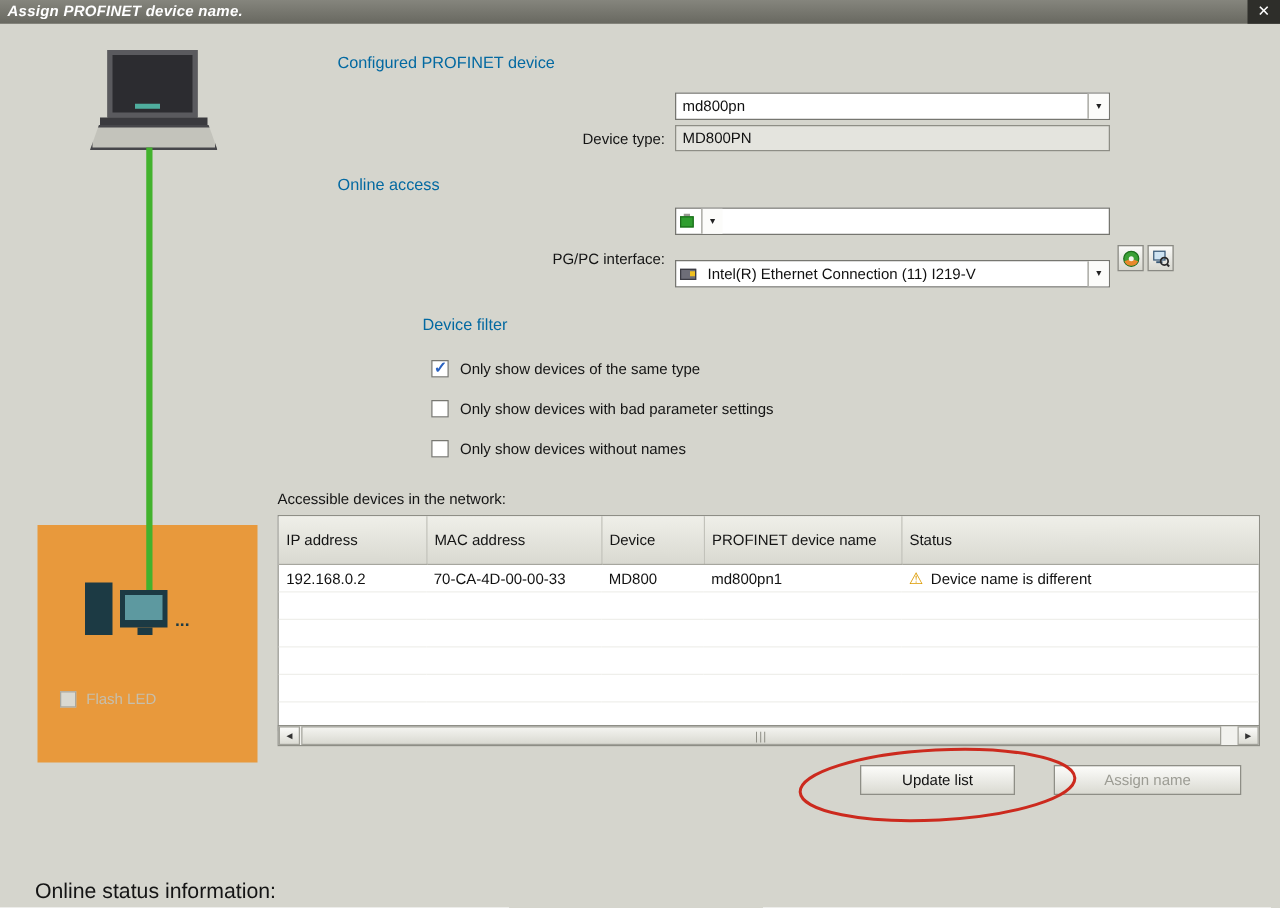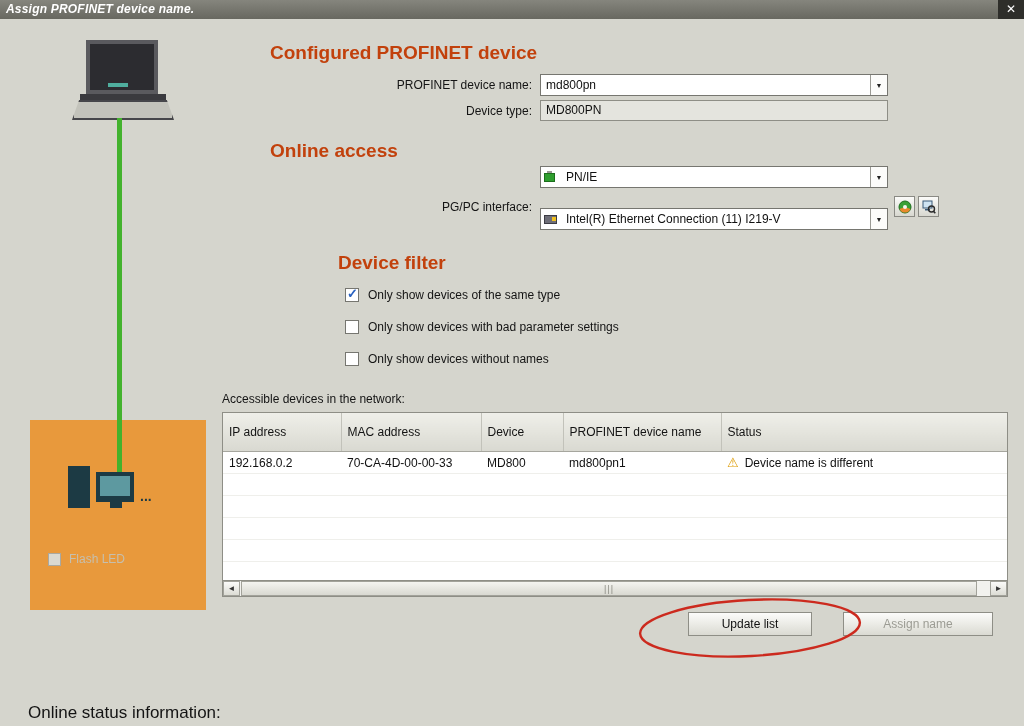--- a/index.html
+++ b/index.html
@@ -27,21 +27,21 @@
   .dev-tower { position:absolute; left:68px; top:466px; width:22px; height:42px; background:#1c3a44; z-index:3; }
   .dev-monitor { position:absolute; left:96px; top:472px; width:38px; height:30px; background:#1c3a44; z-index:3; }
   .dev-monitor .scr { position:absolute; left:4px; top:4px; right:4px; bottom:6px; background:#5d99a0; }
   .dev-stand { position:absolute; left:110px; top:502px; width:12px; height:6px; background:#1c3a44; z-index:3; }
   .dev-dots { position:absolute; left:140px; top:488px; color:#1c3a44; font-weight:bold; font-size:14px; z-index:3; }
   .flash-led { position:absolute; left:48px; top:552px; display:flex; align-items:center; gap:8px; z-index:3; }
   .flash-led .cb { width:13px; height:13px; background:#dad9d1; border:1px solid #a9a8a0; }
   .flash-led .txt { font-size:12px; color:#c6bfae; }
 
   
-  .heading { position:absolute; font-size:19px; font-weight:bold; color:#c2410c; white-space:nowrap; }
+  .heading { position:absolute; font-size:13px; font-weight:normal; color:#0369a1; white-space:nowrap; }
   .lbl { position:absolute; right:492px; font-size:12px; color:#141414; white-space:nowrap; line-height:22px; }
   .combo { position:absolute; left:540px; width:348px; height:22px; display:flex; align-items:stretch;
     background:#fff; border:1px solid #767670; }
   .combo .ficon { width:20px; display:flex; align-items:center; justify-content:center; }
   .combo .val { flex:1; font-size:12px; line-height:20px; padding:0 5px; white-space:nowrap; overflow:hidden; color:#111; }
   .combo .arrow { width:17px; border-left:1px solid #9a9a94; display:flex; align-items:center; justify-content:center;
     font-size:7px; color:#222; background:#fcfcfa; }
   .field-ro { position:absolute; left:540px; width:348px; height:21px; background:#e4e4de;
     border:1px solid #8e8e86; font-size:12px; line-height:19px; padding:0 5px; color:#111; }
   .mini-btn { position:absolute; width:21px; height:21px; background:linear-gradient(#fbfbf9,#d8d8d0);
@@ -116,39 +116,37 @@
     </div>
   <div class="dev-stand"></div>
   <div class="dev-dots">...</div>
   <div class="flash-led">
     <span class="cb"></span>
     <span class="txt">Flash LED</span>
   </div>
 
   <div class="heading" style="left:270px; top:42px;">Configured PROFINET device</div>
 
-  <div class="lbl" style="top:74px;">PROFINET device name:</div>
   <div class="combo" style="top:74px;">
     <span class="val">md800pn</span>
     <span class="arrow">▼</span>
   </div>
 
   <div class="lbl" style="top:100px;">Device type:</div>
   <div class="field-ro" style="top:100px;">MD800PN</div>
 
   <div class="heading" style="left:270px; top:140px;">Online access</div>
 
   <div class="combo" style="top:166px;">
     <span class="ficon">
       <span class="icon-pnie">
           <span class="pin"></span>
           <span class="card"></span>
         </span>
     </span>
-    <span class="val">PN/IE</span>
     <span class="arrow">▼</span>
   </div>
 
   <div class="lbl" style="top:196px;">PG/PC interface:</div>
   <div class="combo" style="top:208px;">
     <span class="ficon">
       <span class="icon-nic">
           <span class="body"></span>
           <span class="led"></span>
         </span>

